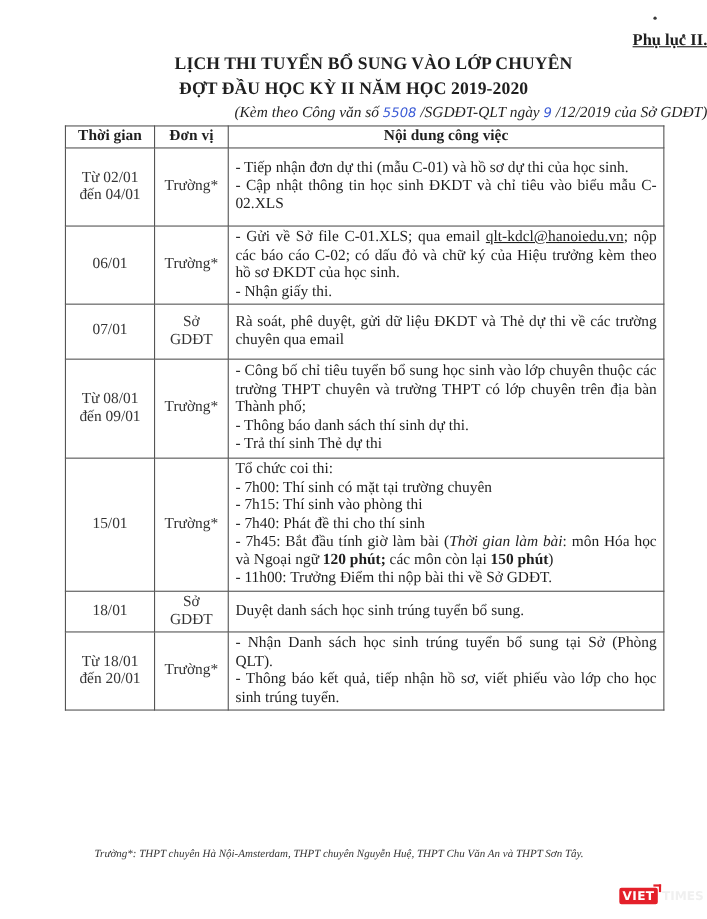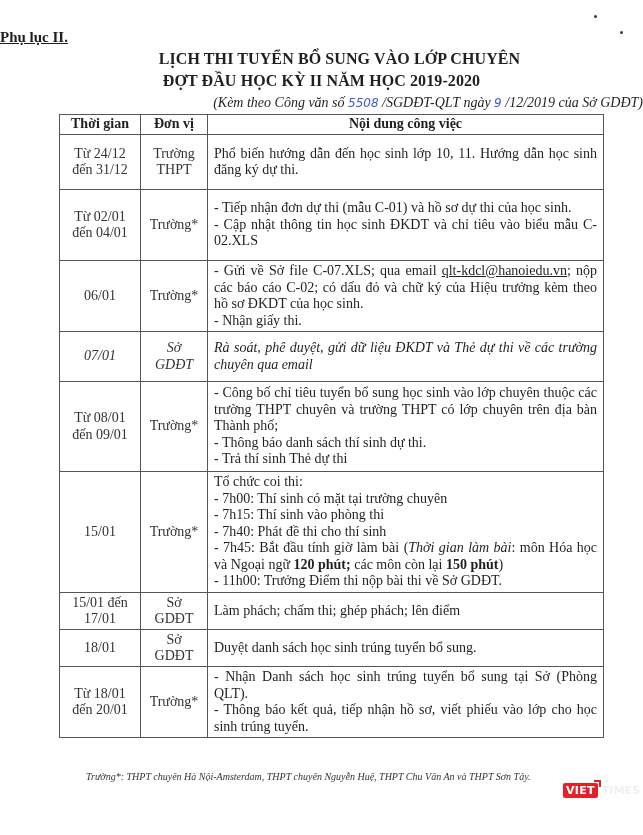--- a/index.html
+++ b/index.html
@@ -20,21 +20,21 @@
       width: 3px;
       height: 3px;
       border-radius: 50%;
       background: #3a3a3a;
     }
     .appendix {
       position: absolute;
       top: 29px;
       left: 0;
       width: 643px;
-      text-align: left;
+      text-align: right;
       font-weight: bold;
       font-size: 15px;
       text-decoration: underline;
     }
     .title {
       position: absolute;
       left: 0;
       width: 643px;
       text-align: center;
       font-weight: bold;
@@ -100,21 +100,21 @@
       width: 550px;
       font-style: italic;
       font-size: 10px;
       line-height: 21px;
       text-align: justify;
       text-indent: 42px;
       color: #333;
     }
     .logo {
       position: absolute;
-      top: 781px;
+      top: 805px;
       left: 563px;
       height: 18px;
       display: flex;
       align-items: center;
     }
     .logo-viet {
       background: #e4202a;
       color: #ffffff;
       font-family: "DejaVu Sans", sans-serif;
       font-weight: bold;
@@ -161,33 +161,20 @@
     </colgroup>
   <thead>
     <tr>
       <th>Thời gian</th>
       <th>Đơn vị</th>
       <th>Nội dung công việc</th>
     </tr>
   </thead>
   <tbody>
 
-    <tr style="height:55px;">
-      <td class="time">
-        <span class="line">Từ 24/12</span>
-        <span class="line">đến 31/12</span>
-      </td>
-      <td class="unit">
-        <span class="line">Trường</span>
-        <span class="line">THPT</span>
-      </td>
-      <td class="content">
-        <span>Phổ biến hướng dẫn đến học sinh lớp 10, 11. Hướng dẫn học sinh đăng ký dự thi.</span>
-      </td>
-    </tr>
 
     <tr style="height:71px;">
       <td class="time">
         <span class="line">Từ 02/01</span>
         <span class="line">đến 04/01</span>
       </td>
       <td class="unit">
         <span class="line">Trường*</span>
       </td>
       <td class="content">
@@ -197,26 +184,26 @@
     </tr>
 
     <tr style="height:71px;">
       <td class="time">
         <span class="line">06/01</span>
       </td>
       <td class="unit">
         <span class="line">Trường*</span>
       </td>
       <td class="content">
-        <span class="line"><span>- Gửi về Sở file C-07.XLS; qua email </span><a class="email">qlt-kdcl@hanoiedu.vn</a><span>; nộp các báo cáo C-02; có dấu đỏ và chữ ký của Hiệu trưởng kèm theo hồ sơ ĐKDT của học sinh.</span></span>
+        <span class="line"><span>- Gửi về Sở file C-01.XLS; qua email </span><a class="email">qlt-kdcl@hanoiedu.vn</a><span>; nộp các báo cáo C-02; có dấu đỏ và chữ ký của Hiệu trưởng kèm theo hồ sơ ĐKDT của học sinh.</span></span>
         <span class="line">- Nhận giấy thi.</span>
       </td>
     </tr>
 
-    <tr style="height:50px;font-style:italic;">
+    <tr style="height:50px;">
       <td class="time">
         <span class="line">07/01</span>
       </td>
       <td class="unit">
         <span class="line">Sở</span>
         <span class="line">GDĐT</span>
       </td>
       <td class="content">
         <span>Rà soát, phê duyệt, gửi dữ liệu ĐKDT và Thẻ dự thi về các trường chuyên qua email</span>
       </td>
@@ -247,33 +234,20 @@
       <td class="content">
         <span class="line">Tổ chức coi thi:</span>
         <span class="line">- 7h00: Thí sinh có mặt tại trường chuyên</span>
         <span class="line">- 7h15: Thí sinh vào phòng thi</span>
         <span class="line">- 7h40: Phát đề thi cho thí sinh</span>
         <span class="line"><span>- 7h45: Bắt đầu tính giờ làm bài (</span><span class="i">Thời gian làm bài</span><span>: môn Hóa học và Ngoại ngữ </span><span class="b">120 phút;</span><span> các môn còn lại </span><span class="b">150 phút</span><span>)</span></span>
         <span class="line">- 11h00: Trưởng Điểm thi nộp bài thi về Sở GDĐT.</span>
       </td>
     </tr>
 
-    <tr style="height:37px;">
-      <td class="time">
-        <span class="line">15/01 đến</span>
-        <span class="line">17/01</span>
-      </td>
-      <td class="unit">
-        <span class="line">Sở</span>
-        <span class="line">GDĐT</span>
-      </td>
-      <td class="content">
-        <span>Làm phách; chấm thi; ghép phách; lên điểm</span>
-      </td>
-    </tr>
 
     <tr style="height:37px;">
       <td class="time">
         <span class="line">18/01</span>
       </td>
       <td class="unit">
         <span class="line">Sở</span>
         <span class="line">GDĐT</span>
       </td>
       <td class="content">

